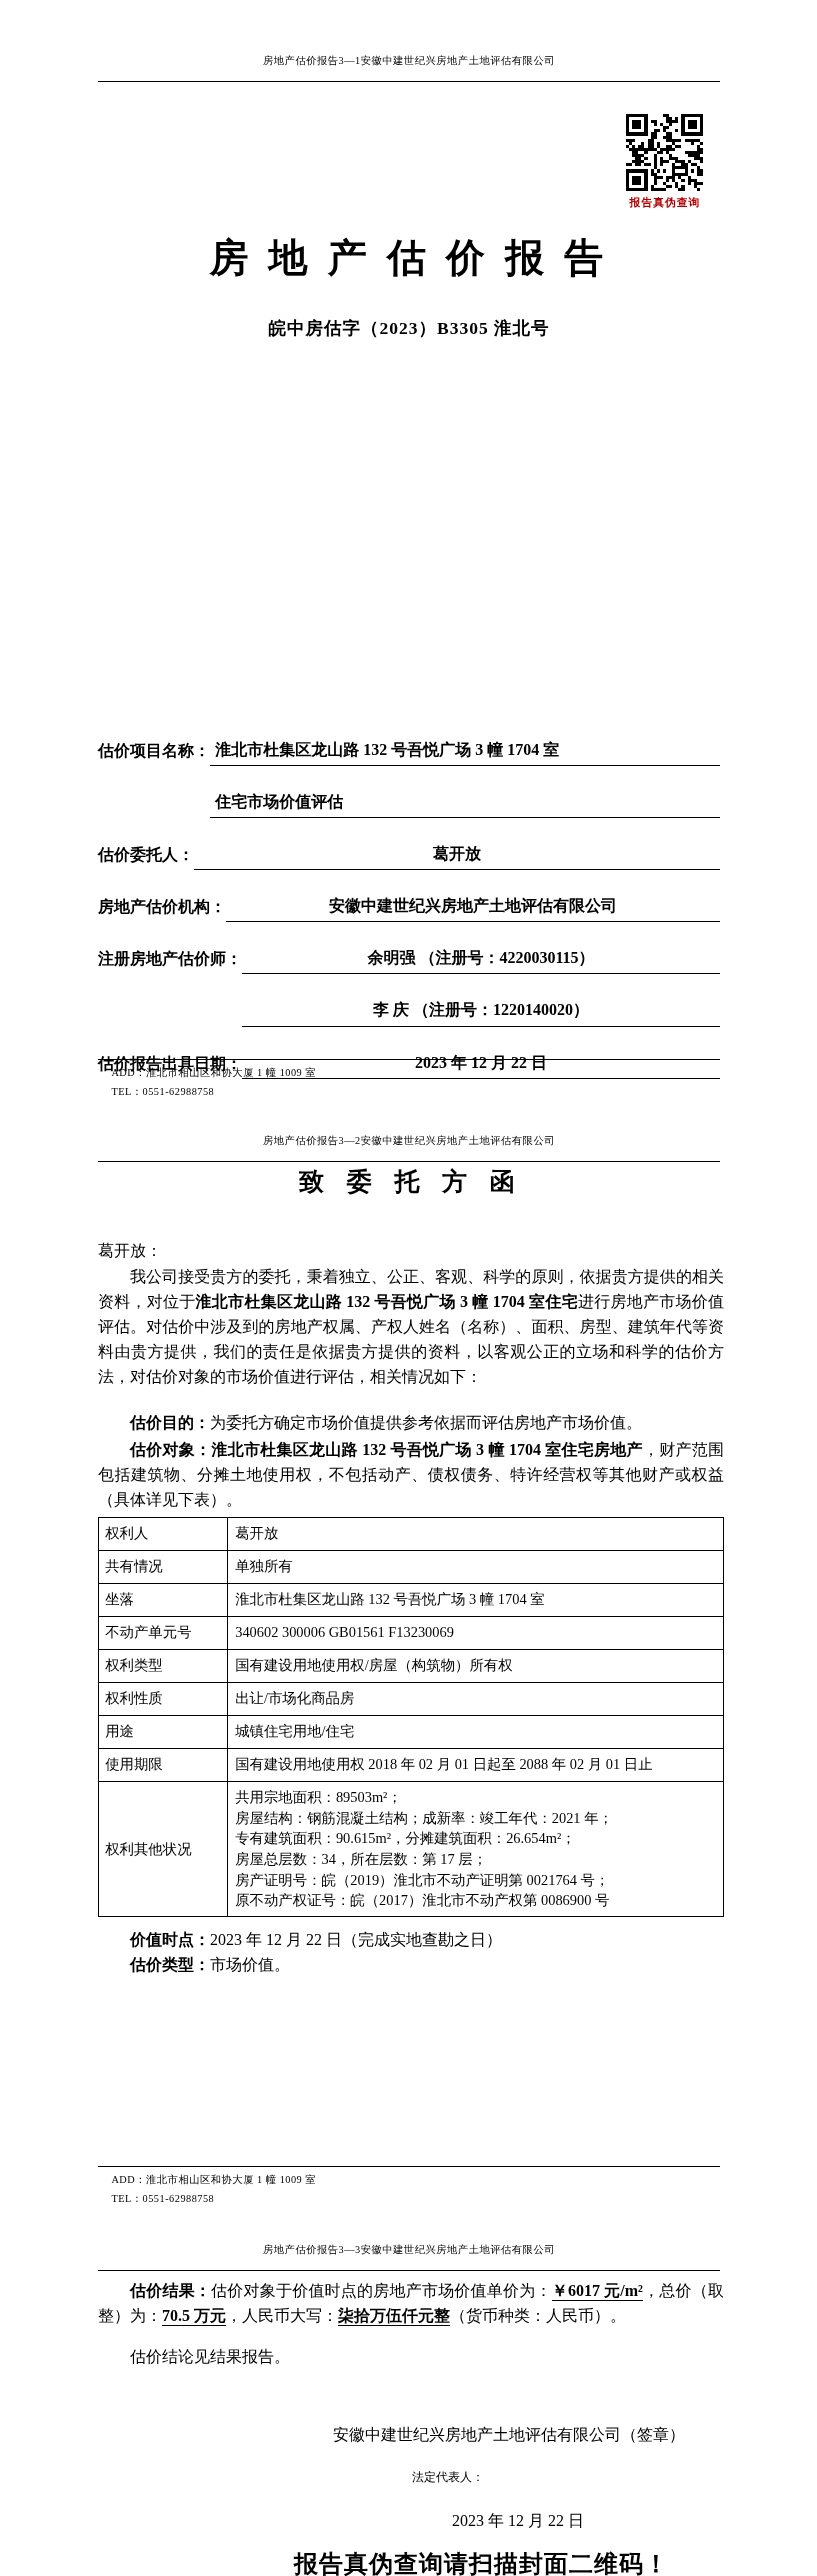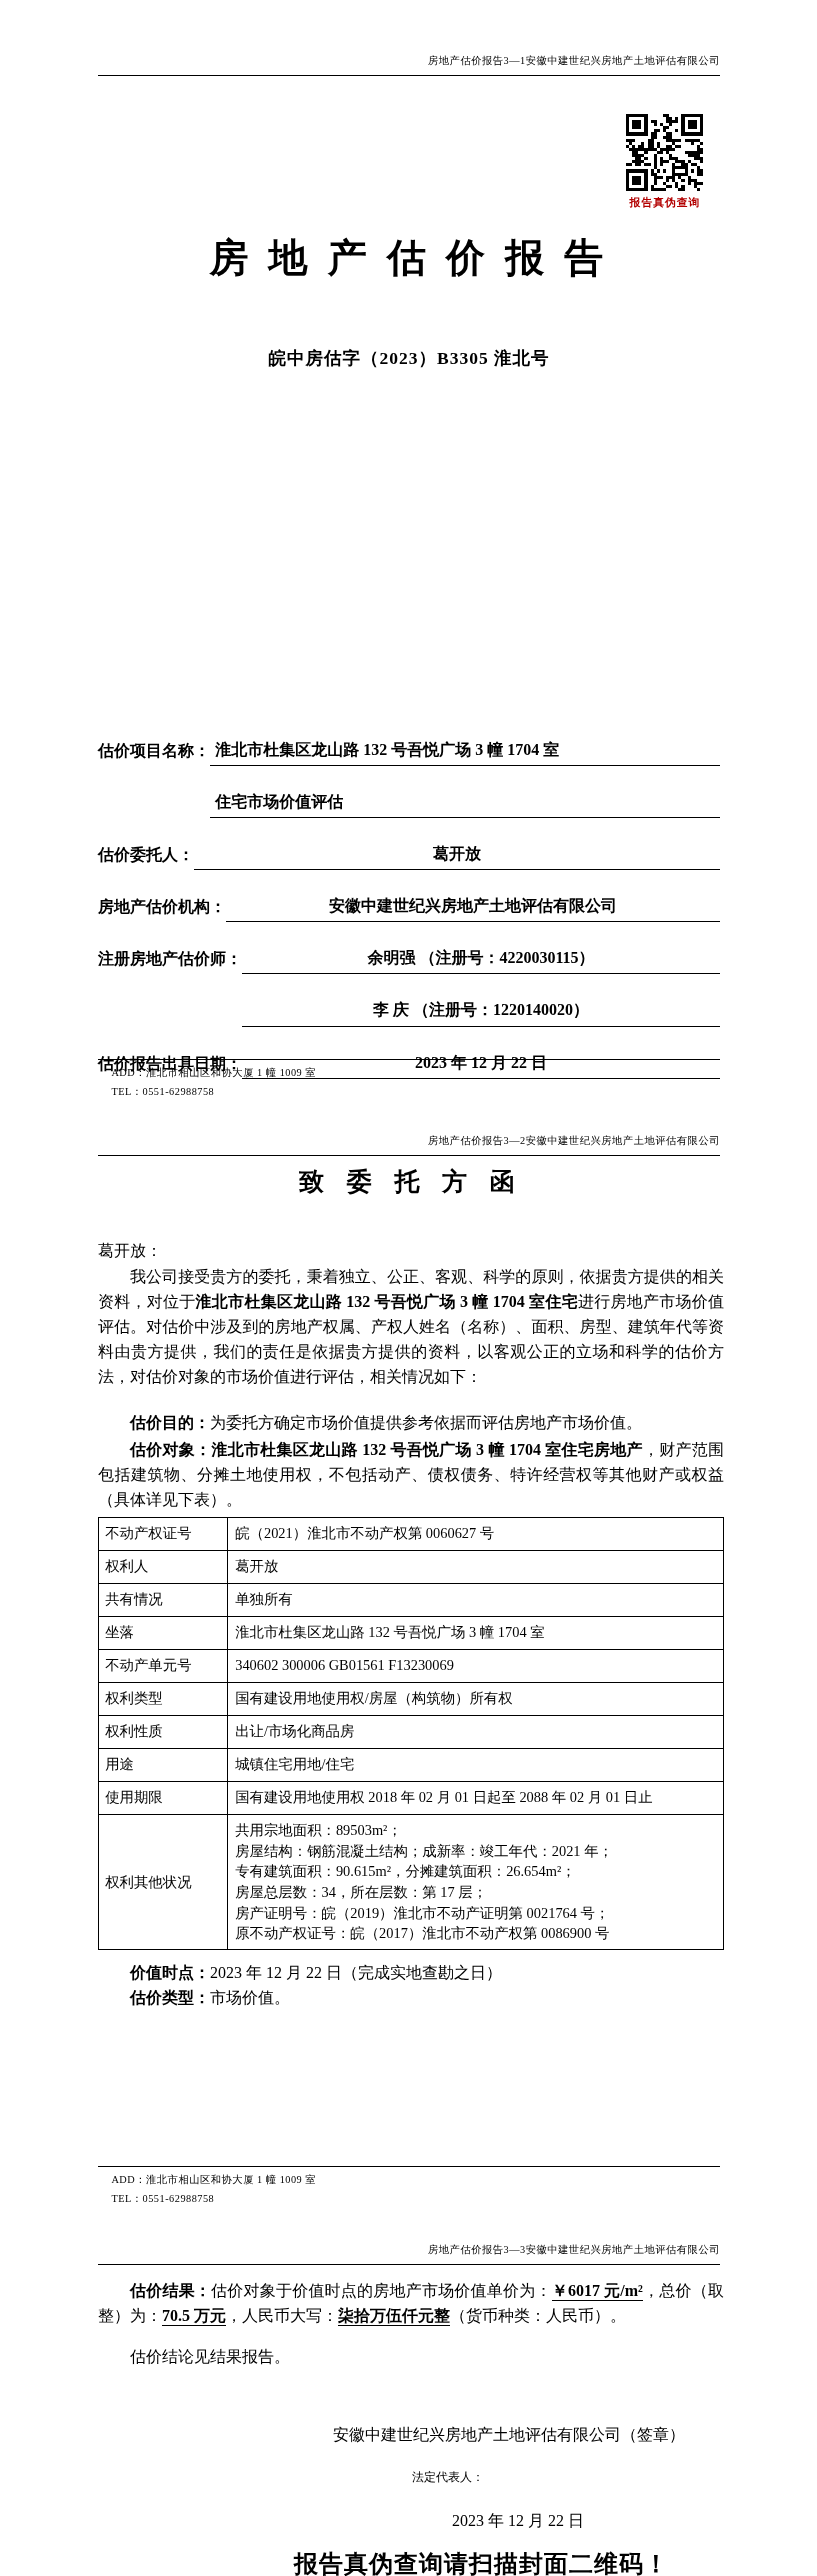--- a/index.html
+++ b/index.html
@@ -11,22 +11,22 @@
   }
   .sheet { position: relative; width: 818px; height: 3315px; background: #fff; overflow: hidden; }
   .page { position: absolute; left: 0; width: 818px; height: 1105px; background: #fff; }
   #page1 { top: 0; }
   #page2 { top: 1105px; }
   #page3 { top: 2210px; }
 
   
   .running-header {
     position: absolute; left: 98px; right: 98px;
-    display: flex; justify-content: flex-end; align-items: baseline;
-    font-size: 10.3px; padding-bottom: 7px; border-bottom: 1px solid #000;
+    display: flex; justify-content: center; align-items: baseline;
+    font-size: 10.3px; padding-bottom: 13px; border-bottom: 1px solid #000;
     letter-spacing: 0.5px;
   }
   #page1 .running-header { top: 54px; }
   #page2 .running-header { top: 29px; }
   #page3 .running-header { top: 33px; }
 
   
   .page-footer {
     position: absolute; left: 98px; right: 98px;
     border-top: 1px solid #000; padding: 4.1px 0 0 13.4px;
@@ -39,21 +39,21 @@
   .qr-block { position: absolute; top: 114px; right: 114px; width: 78px; text-align: center; }
   .qr-block svg { display: block; width: 77px; height: 77px; background: #fff; }
   .qr-caption { margin-top: 5.2px; font-size: 10.8px; font-weight: bold; letter-spacing: 1px; color: #b30000; white-space: nowrap; }
 
   .cover-title {
     position: absolute; top: 231px; left: 0; width: 100%;
     text-align: center; font-size: 39px; font-weight: bold; letter-spacing: 5.2px;
   }
   .doc-no {
     position: absolute; top: 316px; left: 0; width: 100%;
-    text-align: center; font-size: 17.5px; font-weight: bold; letter-spacing: 1px; margin-top: 30px;
+    text-align: center; font-size: 17.5px; font-weight: bold; letter-spacing: 1px;
   }
   .cover-fields { position: absolute; top: 740px; left: 98px; width: 622px; font-size: 16px; }
   .frow { display: flex; align-items: flex-end; margin-bottom: 26px; }
   .flabel { font-weight: bold; white-space: nowrap; padding-bottom: 4.1px; font-family: Liberation Mono, monospace; }
   .fspacer { flex: none; }
   .sp1 { width: 112px; }
   .sp2 { width: 144px; }
   .fval { flex: 1; border-bottom: 1px solid #000; padding: 0 5.2px 4.1px 5.2px; font-weight: bold; }
   .fval.center { text-align: center; }
   .fval.left { text-align: left; }
@@ -461,24 +461,20 @@
 
       <p class="body-par subject"><span class="bold-em">估价对象：</span><span class="bold-em">淮北市杜集区龙山路 132 号吾悦广场 3 幢 1704 室住宅房地产</span><span>，财产范围包括建筑物、分摊土地使用权，不包括动产、债权债务、特许经营权等其他财产或权益（具体详见下表）。</span></p>
 
       <table class="prop-table">
         <colgroup>
             <col class="c1">
             <col class="c2">
           </colgroup>
         <tbody>
           <tr>
-            <td class="th">不动产权证号</td>
-            <td>皖（2021）淮北市不动产权第 0060627 号</td>
-          </tr>
-          <tr>
             <td class="th">权利人</td>
             <td>葛开放</td>
           </tr>
           <tr>
             <td class="th">共有情况</td>
             <td>单独所有</td>
           </tr>
           <tr>
             <td class="th">坐落</td>
             <td>淮北市杜集区龙山路 132 号吾悦广场 3 幢 1704 室</td>

